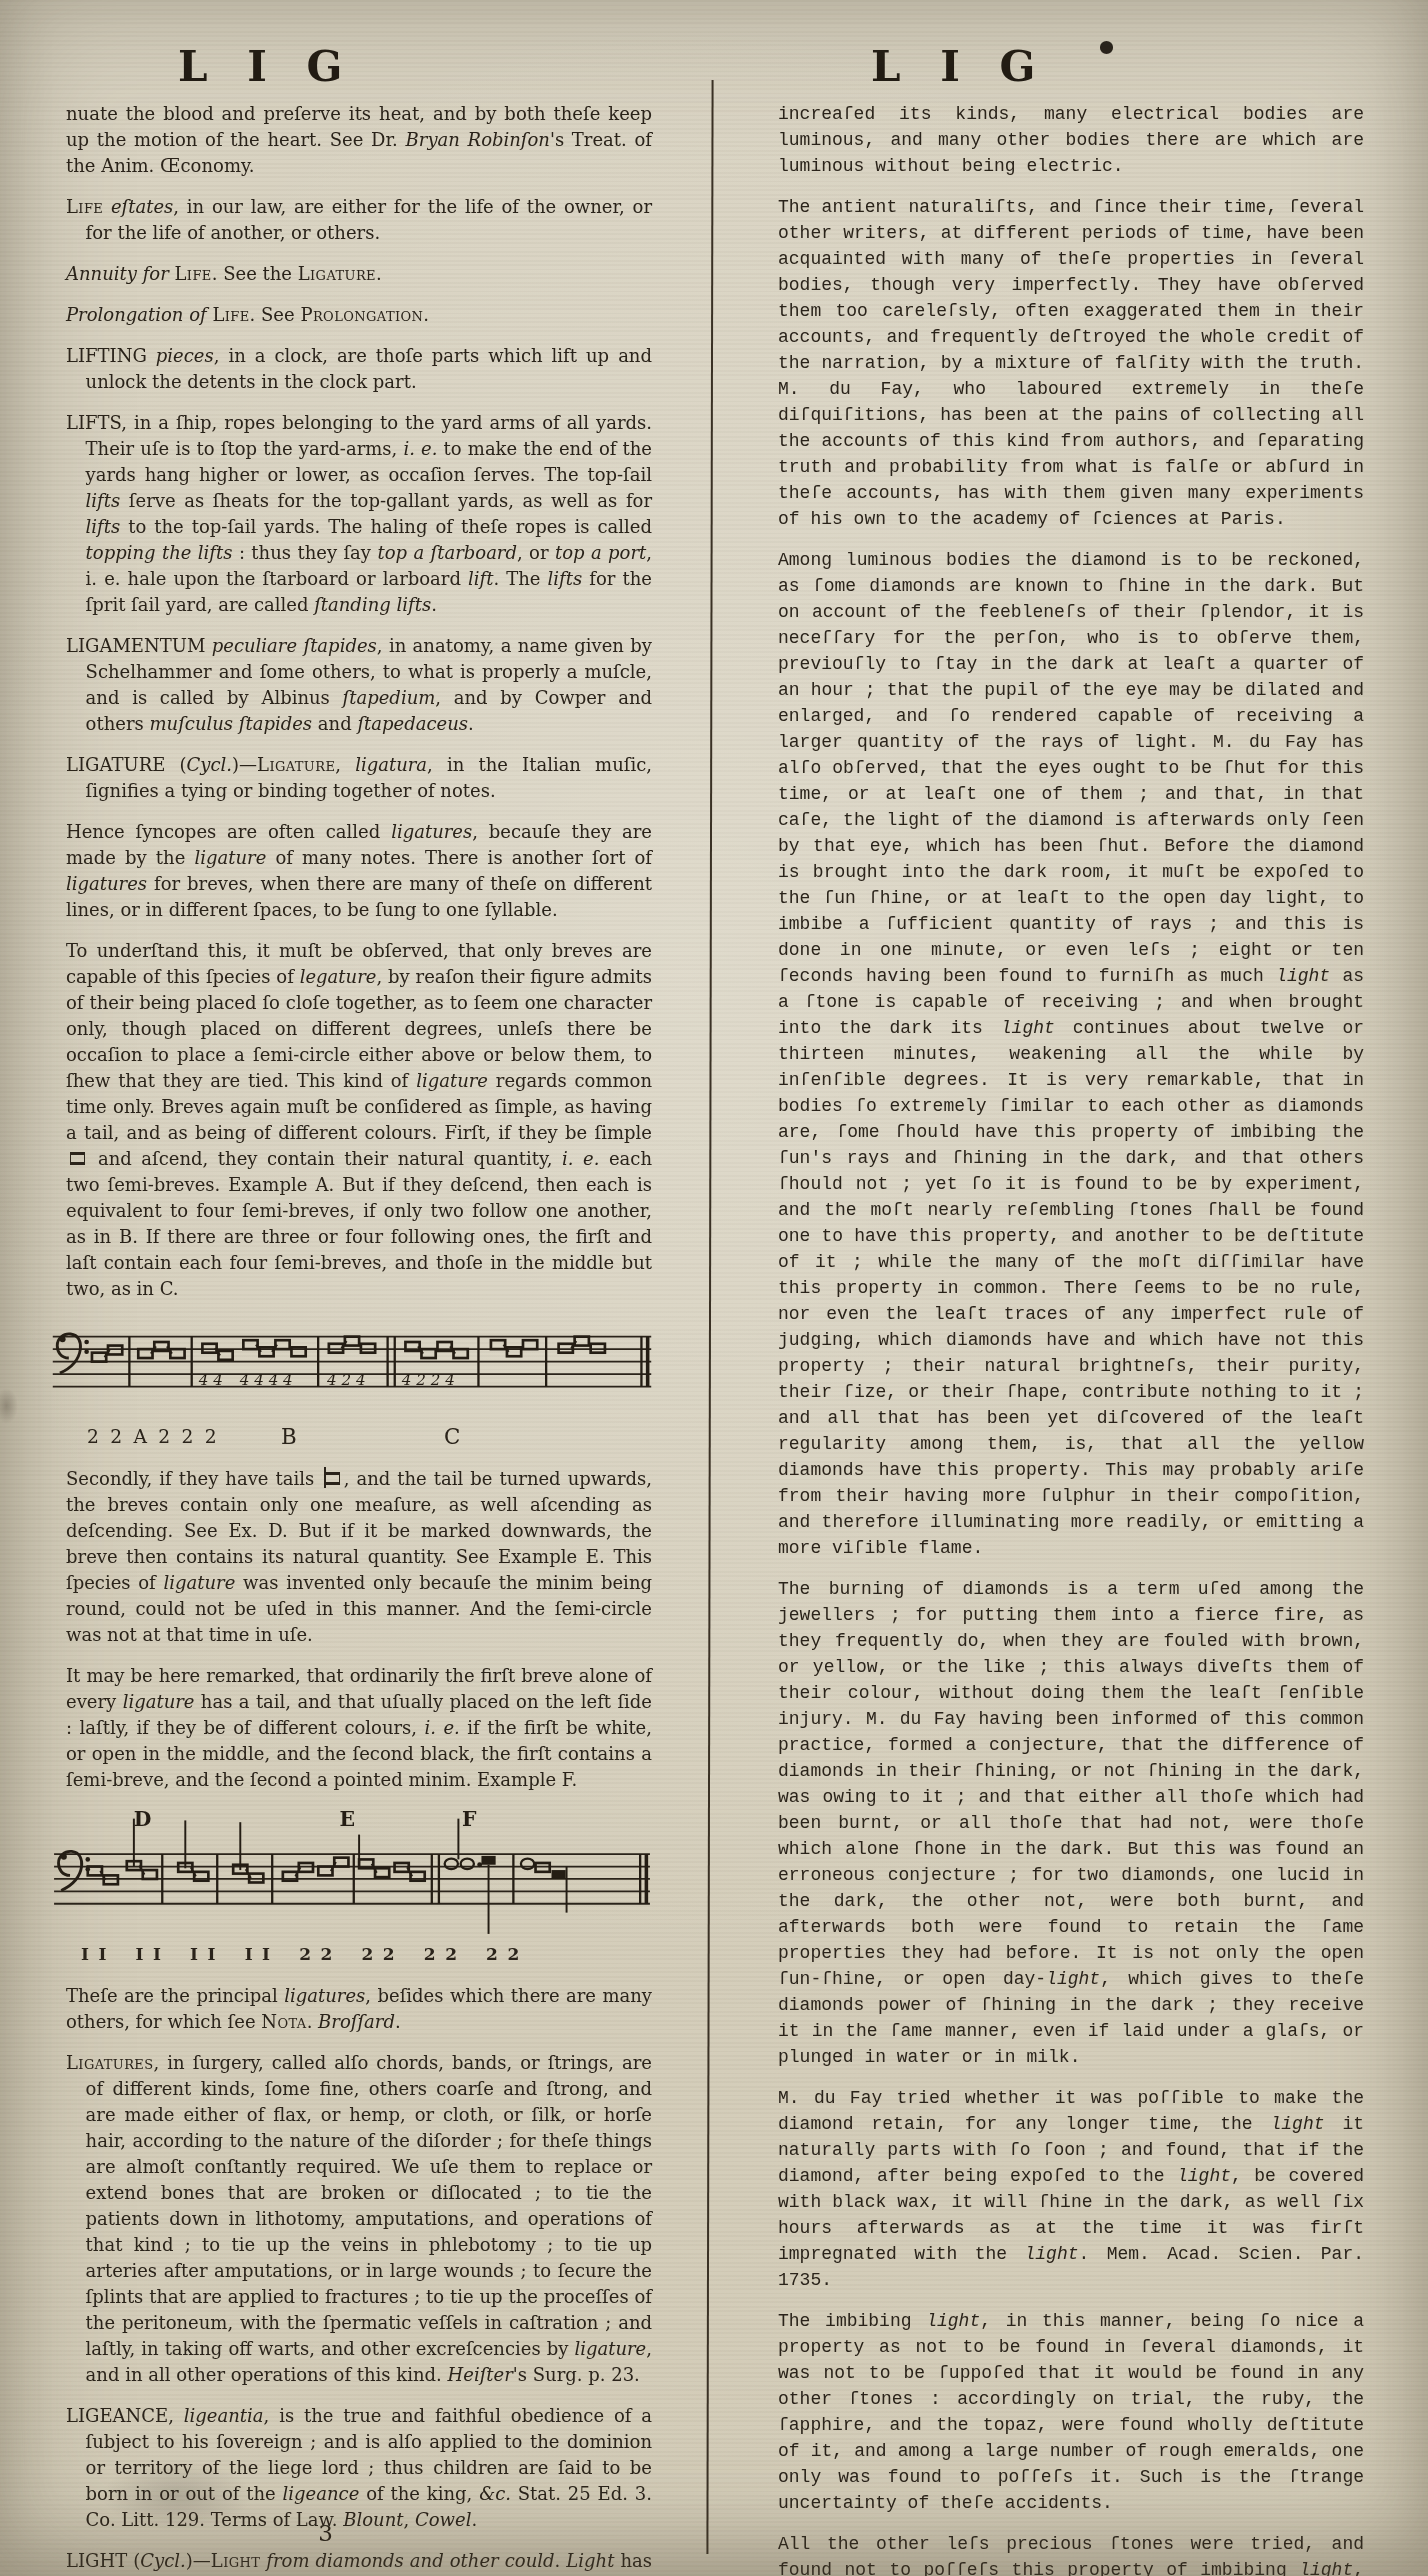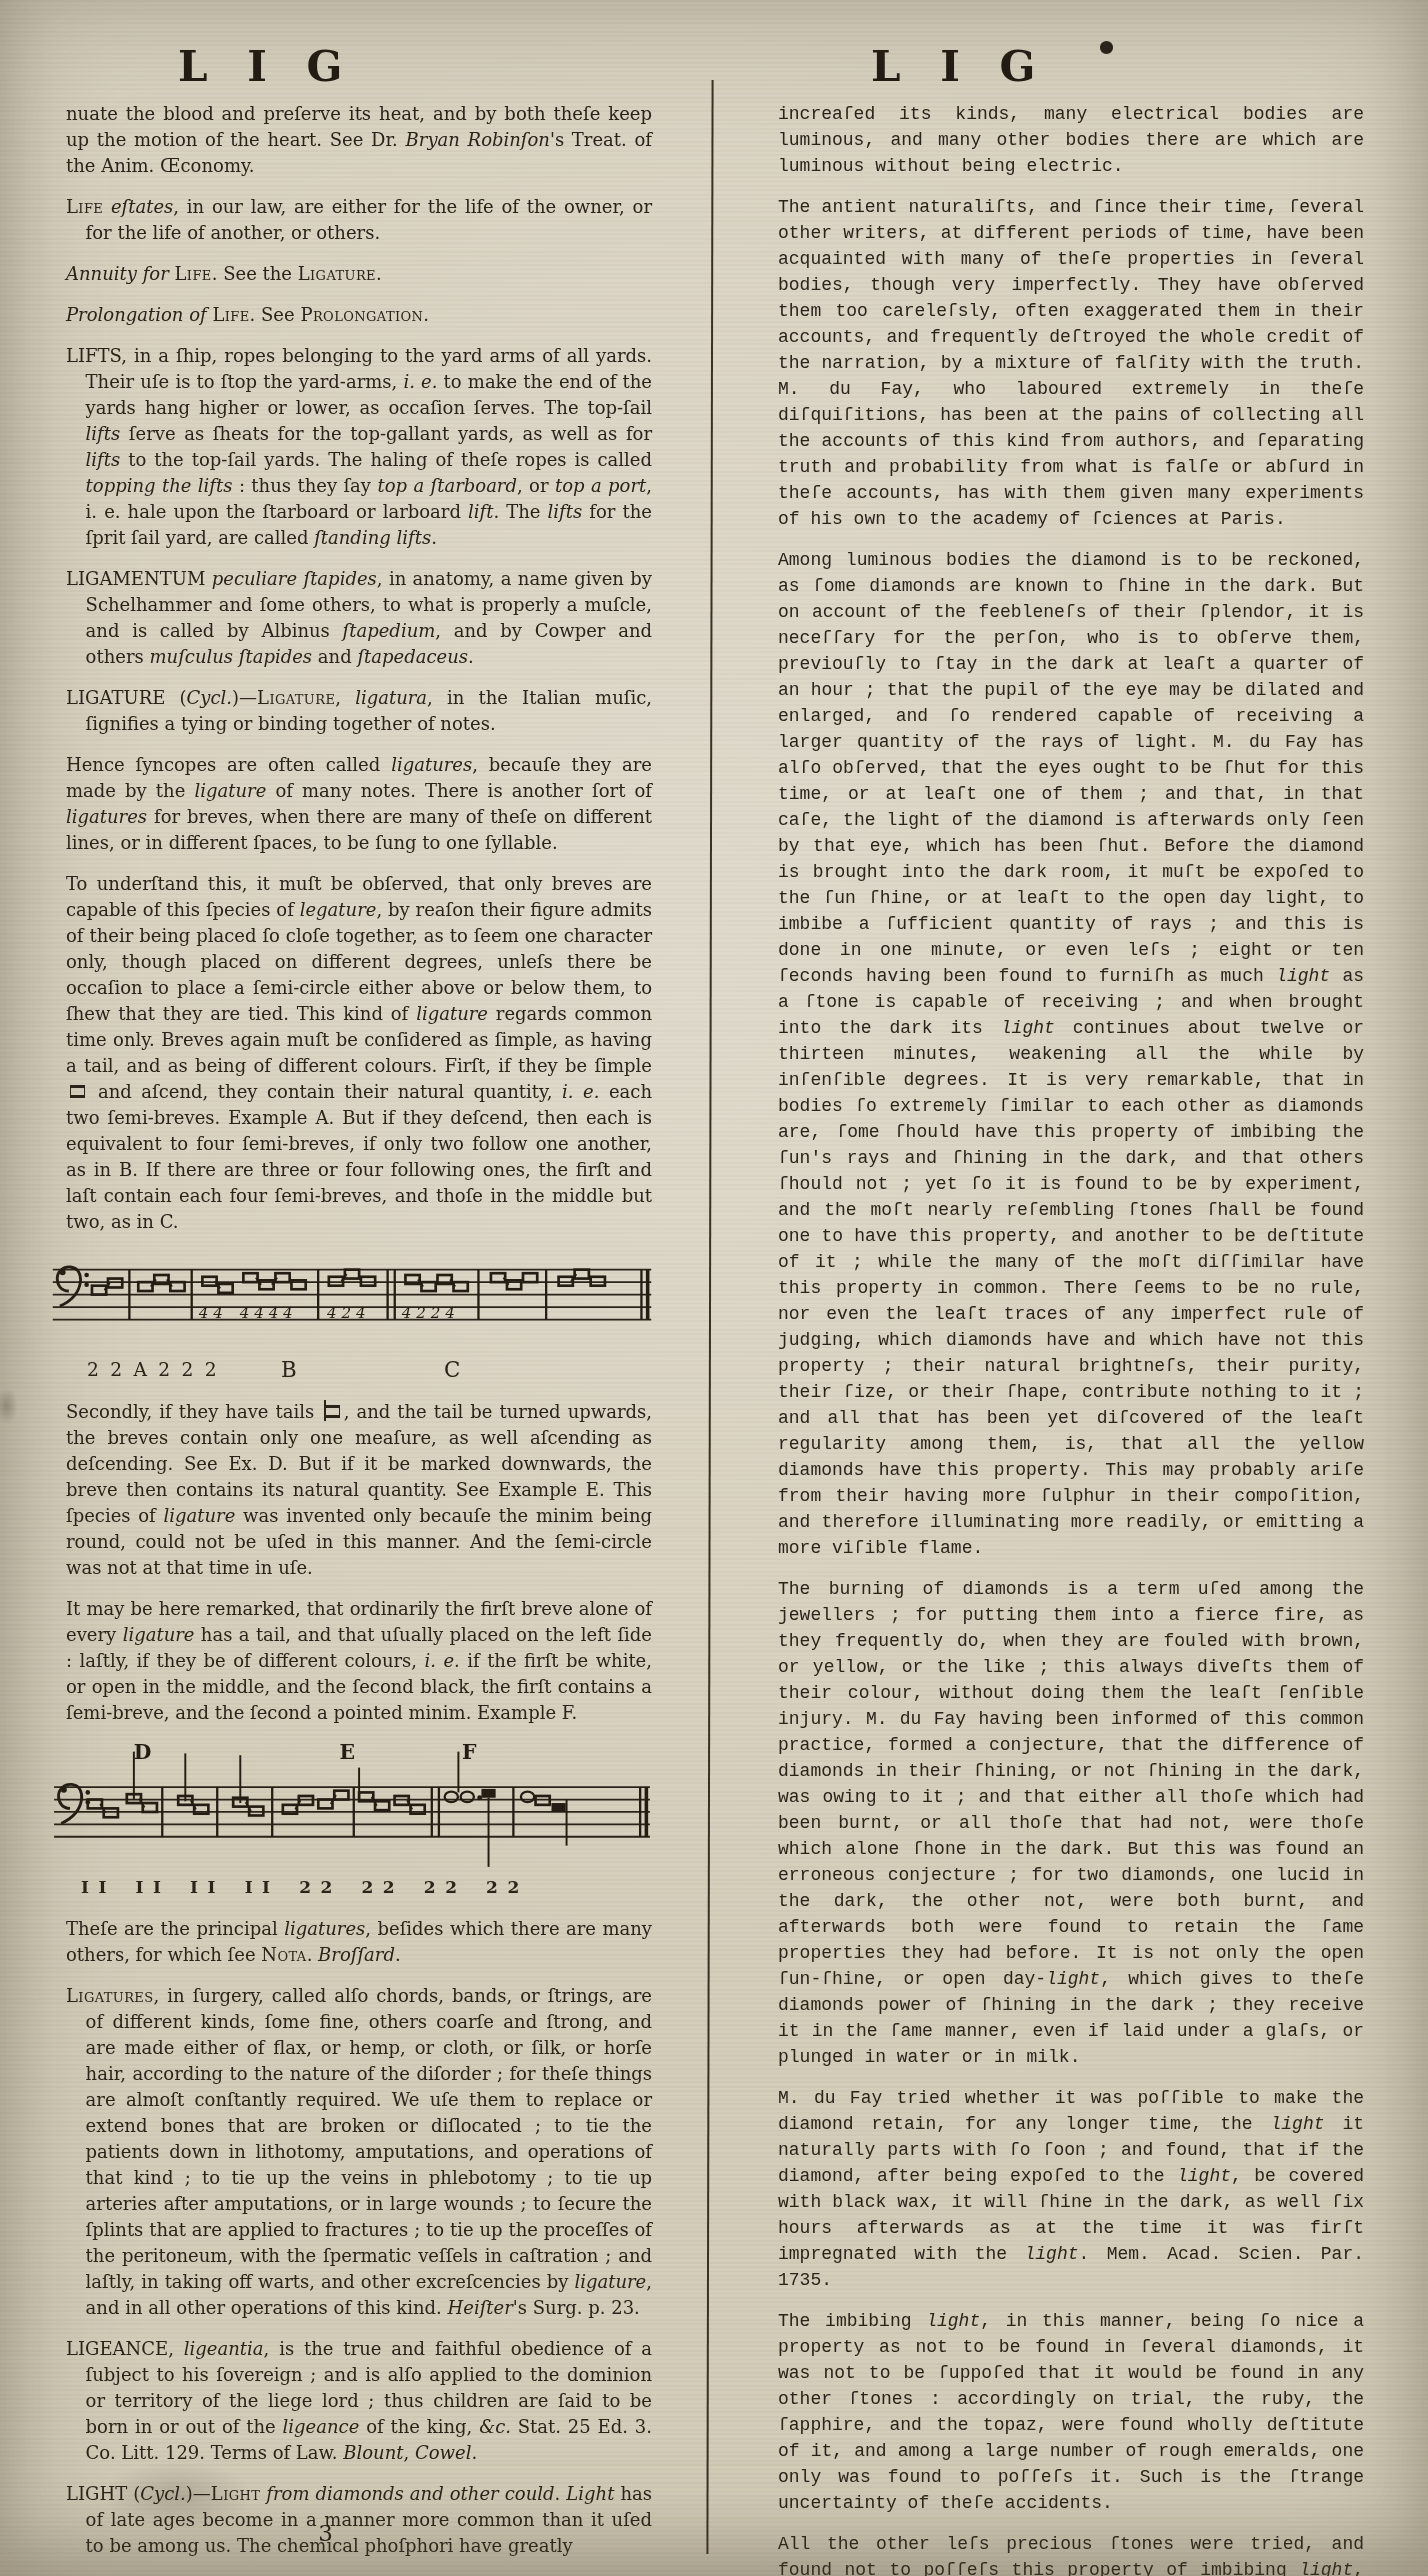--- a/index.html
+++ b/index.html
@@ -67,20 +67,21 @@
 <div class="inkdot"></div>
 <div class="colrule"></div>
 <div class="smudge"></div>
 <div class="smudge2"></div>
 
 <div class="col" id="col-left">
     <div class="para cont">nuate the blood and preſerve its heat, and by both theſe keep up the motion of the heart.  See Dr. <i>Bryan Robinſon</i>'s Treat. of the Anim. Œconomy.</div>
     <div class="para entry"><span class="sc">Life</span> <i>eſtates</i>, in our law, are either for the life of the owner, or for the life of another, or others.</div>
     <div class="para entry"><i>Annuity for</i> <span class="sc">Life</span>.  See the <span class="sc">Ligature</span>.</div>
     <div class="para entry"><i>Prolongation of</i> <span class="sc">Life</span>.  See <span class="sc">Prolongation</span>.</div>
+    <div class="para entry">LIFTING <i>pieces</i>, in a clock, are thoſe parts which lift up and unlock the detents in the clock part.</div>
     <div class="para entry">LIFTS, in a ſhip, ropes belonging to the yard arms of all yards.  Their uſe is to ſtop the yard-arms, <i>i. e.</i> to make the end of the yards hang higher or lower, as occaſion ſerves. The top-ſail <i>lifts</i> ſerve as ſheats for the top-gallant yards, as well as for <i>lifts</i> to the top-ſail yards.  The haling of theſe ropes is called <i>topping the lifts</i> :  thus they ſay <i>top a ſtarboard</i>, or <i>top a port</i>, i. e. hale upon the ſtarboard or larboard <i>lift</i>. The <i>lifts</i> for the ſprit ſail yard, are called <i>ſtanding lifts</i>.</div>
     <div class="para entry">LIGAMENTUM <i>peculiare ſtapides</i>, in anatomy, a name given by Schelhammer and ſome others, to what is properly a muſcle, and is called by Albinus <i>ſtapedium</i>, and by Cowper and others <i>muſculus ſtapides</i> and <i>ſtapedaceus</i>.</div>
     <div class="para entry">LIGATURE (<i>Cycl.</i>)—<span class="sc">Ligature</span>, <i>ligatura</i>, in the Italian muſic, ſignifies a tying or binding together of notes.</div>
     <div class="para cont">Hence ſyncopes are often called <i>ligatures</i>, becauſe they are made by the <i>ligature</i> of many notes.  There is another ſort of <i>ligatures</i> for breves, when there are many of theſe on different lines, or in different ſpaces, to be ſung to one ſyllable.</div>
     <div class="para cont">To underſtand this, it muſt be obſerved, that only breves are capable of this ſpecies of <i>legature</i>, by reaſon their figure admits of their being placed ſo cloſe together, as to ſeem one character only, though placed on different degrees, unleſs there be occaſion to place a ſemi-circle either above or below them, to ſhew that they are tied.  This kind of <i>ligature</i> regards common time only.  Breves again muſt be conſidered as ſimple, as having a tail, and as being of different colours.  Firſt, if they be ſimple <span class="nb"></span> and aſcend, they contain their natural quantity, <i>i. e.</i> each two ſemi-breves. Example A.  But if they deſcend, then each is equivalent to four ſemi-breves, if only two follow one another, as in B. If there are three or four following ones, the firſt and laſt contain each four ſemi-breves, and thoſe in the middle but two, as in C.</div>
   <figure class="staff-fig">
     <svg width="602" height="107" viewBox="0 0 676 120" style="font-size:20.5px">
       <g stroke="#2a231a" stroke-width="2">
         <line x1="2" y1="22" x2="674" y2="22"></line>
           <line x1="2" y1="36" x2="674" y2="36"></line>

